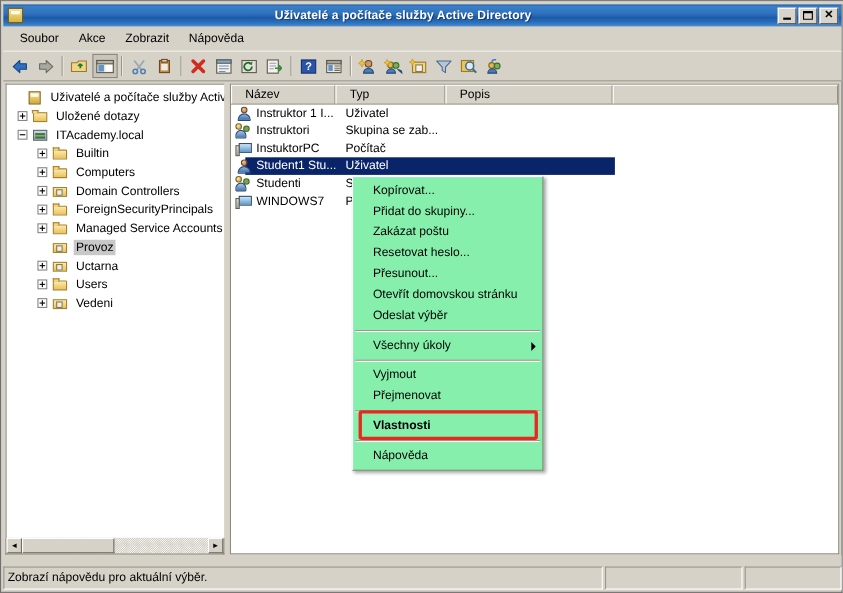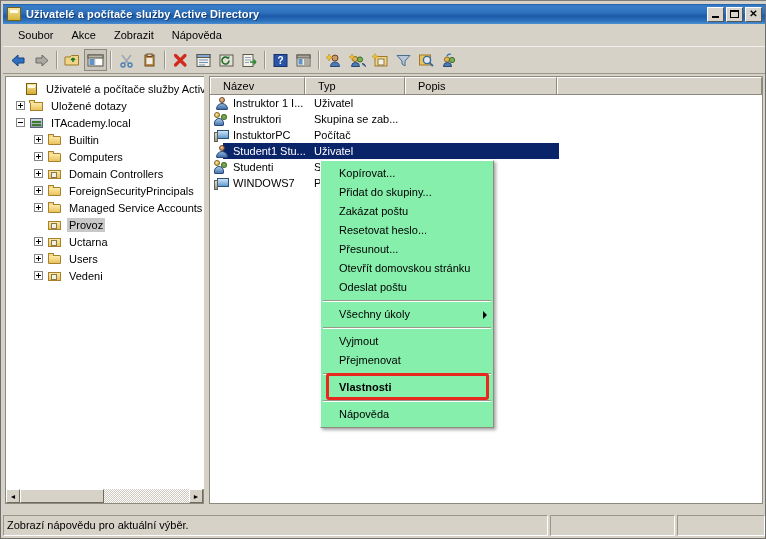--- a/index.html
+++ b/index.html
@@ -38,20 +38,21 @@
 
   
   #titlebar {
     position: absolute;
     left: 2px; top: 4px;
     width: 762px; height: 20px;
     background: linear-gradient(to bottom,#1f5fae 0%,#3a7fc8 10%,#2e6fbb 45%,#1b5aa8 60%,#2f72be 85%,#4b8fd0 100%);
     display: flex;
     align-items: center;
     box-sizing: border-box;
+    text-align: center;
   }
   #titlebar .tb-icon {
     width: 14px; height: 14px;
     margin-left: 4px; margin-right: 5px;
     background: linear-gradient(to bottom,#f5e3a0,#d8b43a);
     border: 1px solid #7a5f10;
     box-sizing: border-box;
     position: relative;
     flex: 0 0 auto;
   }
@@ -866,21 +867,21 @@
 
   <div id="bottom-gap"></div>
 
   <div id="ctxmenu">
     <div class="ctx-item">Kopírovat...</div>
     <div class="ctx-item">Přidat do skupiny...</div>
     <div class="ctx-item">Zakázat poštu</div>
     <div class="ctx-item">Resetovat heslo...</div>
     <div class="ctx-item">Přesunout...</div>
     <div class="ctx-item">Otevřít domovskou stránku</div>
-    <div class="ctx-item">Odeslat poštu</div>
+    <div class="ctx-item">Odeslat výběr</div>
 
     <div class="ctx-sep"></div>
 
     <div class="ctx-item">
       <span>Všechny úkoly</span>
       <span class="ctx-arrow"></span>
     </div>
 
     <div class="ctx-sep"></div>
 

